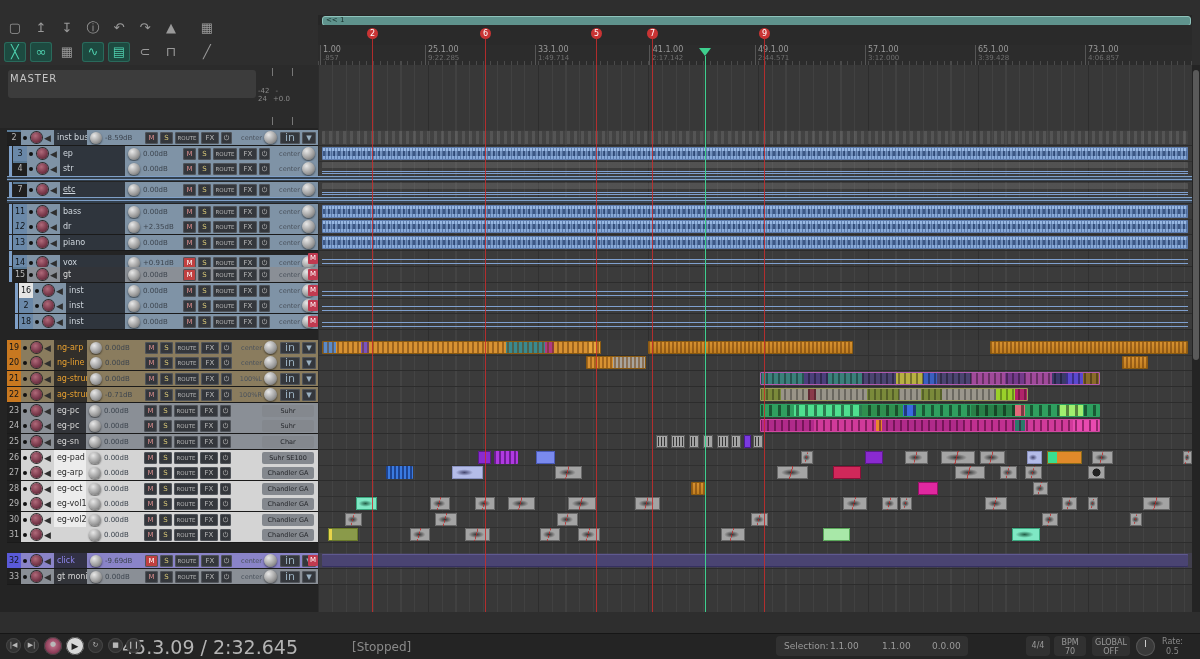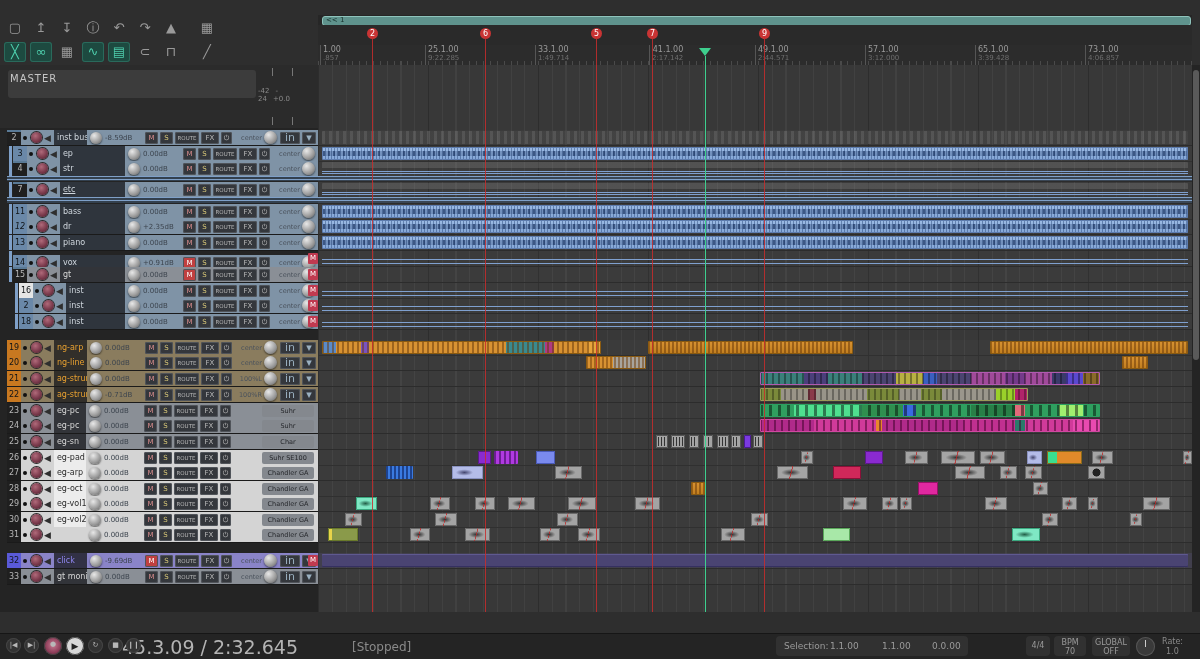--- a/index.html
+++ b/index.html
@@ -257,21 +257,21 @@
       <div>70</div>
     </div>
     <div class="minibox" style="left:1092px;width:38px">
       <div style="margin-top:2px">GLOBAL</div>
       <div>OFF</div>
     </div>
     <div class="knob abs" style="left:1136px;top:3px;width:19px;height:19px;background:#3a3a3a;box-shadow:inset 0 0 0 1px #555">
       <div style="position:absolute;left:9px;top:3px;width:1px;height:7px;background:#ccc"></div>
     </div>
     <div class="abs" style="left:1162px;top:3px;font-size:8px;color:#8a8a8a">Rate:</div>
-    <div class="abs" style="left:1166px;top:13px;font-size:8px;color:#8a8a8a">1.0</div>
+    <div class="abs" style="left:1166px;top:13px;font-size:8px;color:#8a8a8a">0.5</div>
   <div class="tpbtn" style="left: 6px;">|◀</div>
       <div class="tpbtn" style="left: 24px;">▶|</div>
       <div class="tpbtn recb" style="left: 44px;">●</div>
       <div class="tpbtn playb" style="left: 66px;">▶</div>
       <div class="tpbtn" style="left: 88px;">↻</div>
       <div class="tpbtn" style="left: 108px;">■</div>
       <div class="tpbtn" style="left: 126px;">❙❙</div>
     </div>
 
 <div class="tcp" style="left: 7px; top: 130px; width: 311px; height: 15px; background: rgb(127, 147, 166);">

